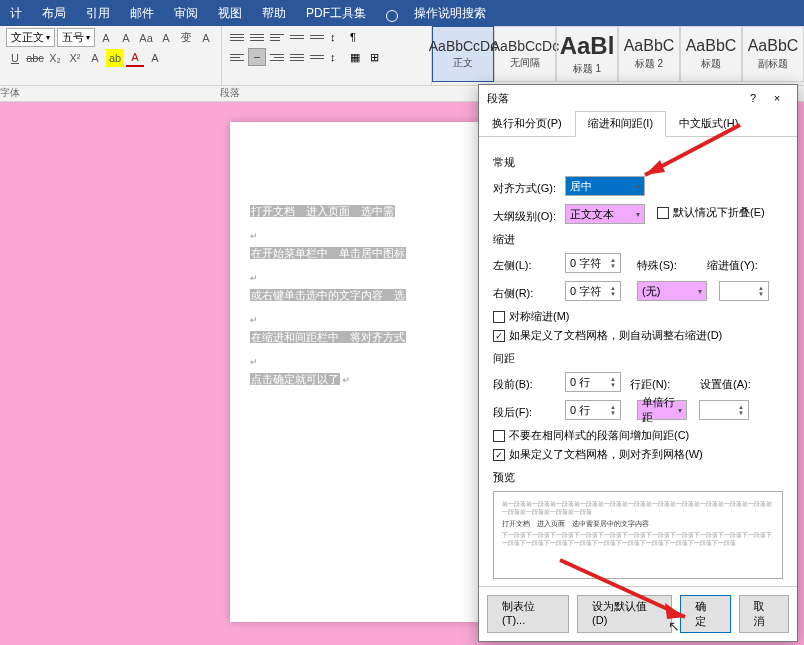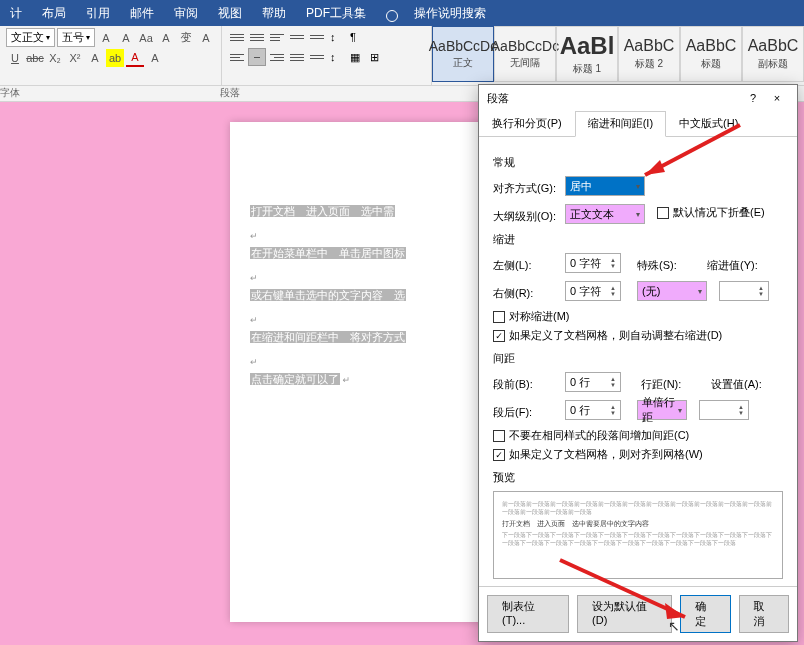--- a/index.html
+++ b/index.html
@@ -303,21 +303,21 @@
     <div class="section-lbl">间距</div>
     <div class="field-row">
       <span class="lbl">段前(B):</span>
       <span class="spinner">
           <span>0 行</span>
           <span class="arrows">
             <span>▲</span>
             <span>▼</span>
           </span>
         </span>
-      <span class="lbl" style="width:50px;margin-left:16px">行距(N):</span>
+      <span class="lbl" style="width:50px;margin-left:5px">行距(N):</span>
       <span class="lbl" style="width:60px;margin-left:16px">设置值(A):</span>
     </div>
     <div class="field-row">
       <span class="lbl">段后(F):</span>
       <span class="spinner">
           <span>0 行</span>
           <span class="arrows">
             <span>▲</span>
             <span>▼</span>
           </span>

